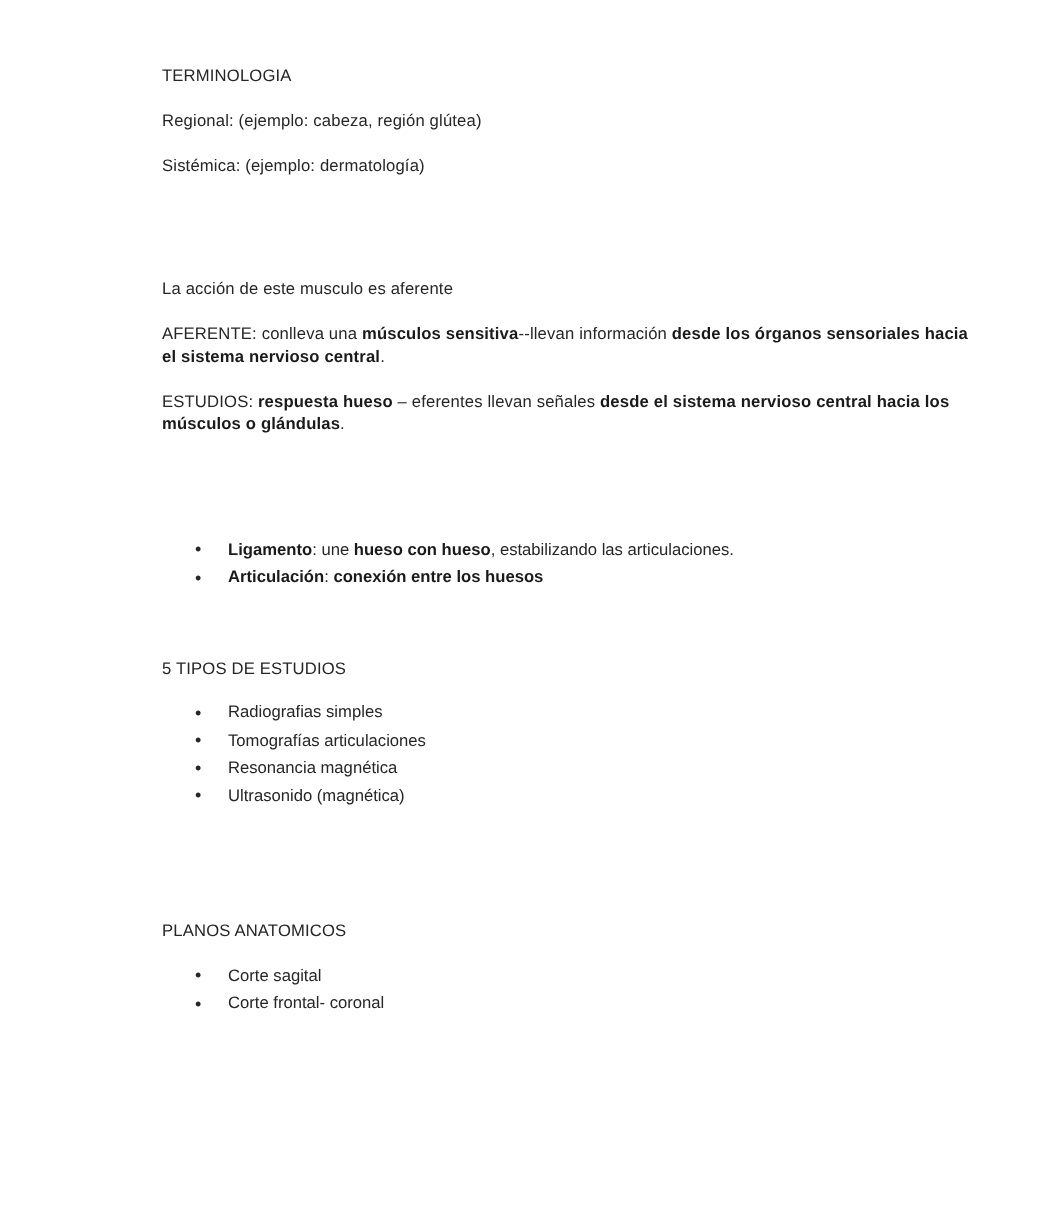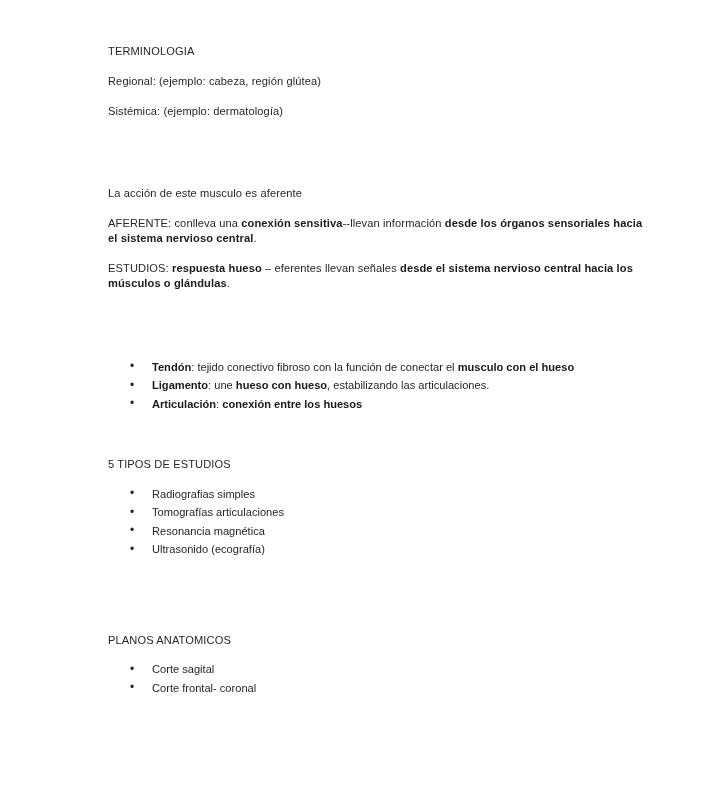--- a/index.html
+++ b/index.html
@@ -73,44 +73,43 @@
 
     <p class="para spacer-after">Regional: (ejemplo: cabeza, región glútea)</p>
 
     <p class="para">Sistémica: (ejemplo: dermatología)</p>
 
     <div class="gap-xl"></div>
     <div class="gap-m"></div>
 
     <p class="para spacer-after">La acción de este musculo es aferente</p>
 
-    <p class="para spacer-after"><span>AFERENTE: conlleva una </span><b>conexión sensitiva</b><span>--llevan información </span><b>desde los órganos sensoriales hacia el sistema nervioso central</b><span>.</span></p>
+    <p class="para spacer-after"><span>AFERENTE: conlleva una </span><b>músculos sensitiva</b><span>--llevan información </span><b>desde los órganos sensoriales hacia el sistema nervioso central</b><span>.</span></p>
 
     <p class="para"><span>ESTUDIOS: </span><b>respuesta hueso</b><span> – eferentes llevan señales </span><b>desde el sistema nervioso central hacia los músculos o glándulas</b><span>.</span></p>
 
     <div class="gap-xl"></div>
     <div class="gap-m"></div>
 
     <ul class="bullets">
-      <li><b>Tendón</b><span>: tejido conectivo fibroso con la función de conectar el </span><b>musculo con el hueso</b><span></span></li>
       <li><b>Ligamento</b><span>: une </span><b>hueso con hueso</b><span>, estabilizando las articulaciones.</span></li>
       <li><b>Articulación</b><span>: </span><b>conexión entre los huesos</b><span></span></li>
     </ul>
 
     <div class="gap-xl"></div>
 
     <p class="para">5 TIPOS DE ESTUDIOS</p>
 
     <div class="gap-bullets-top"></div>
 
     <ul class="bullets">
       <li>Radiografias simples</li>
       <li>Tomografías articulaciones</li>
       <li>Resonancia magnética</li>
-      <li>Ultrasonido (ecografía)</li>
+      <li>Ultrasonido (magnética)</li>
     </ul>
 
     <div class="gap-xl"></div>
     <div class="gap-l"></div>
 
     <p class="para">PLANOS ANATOMICOS</p>
 
     <div class="gap-bullets-top"></div>
 
     <ul class="bullets">

